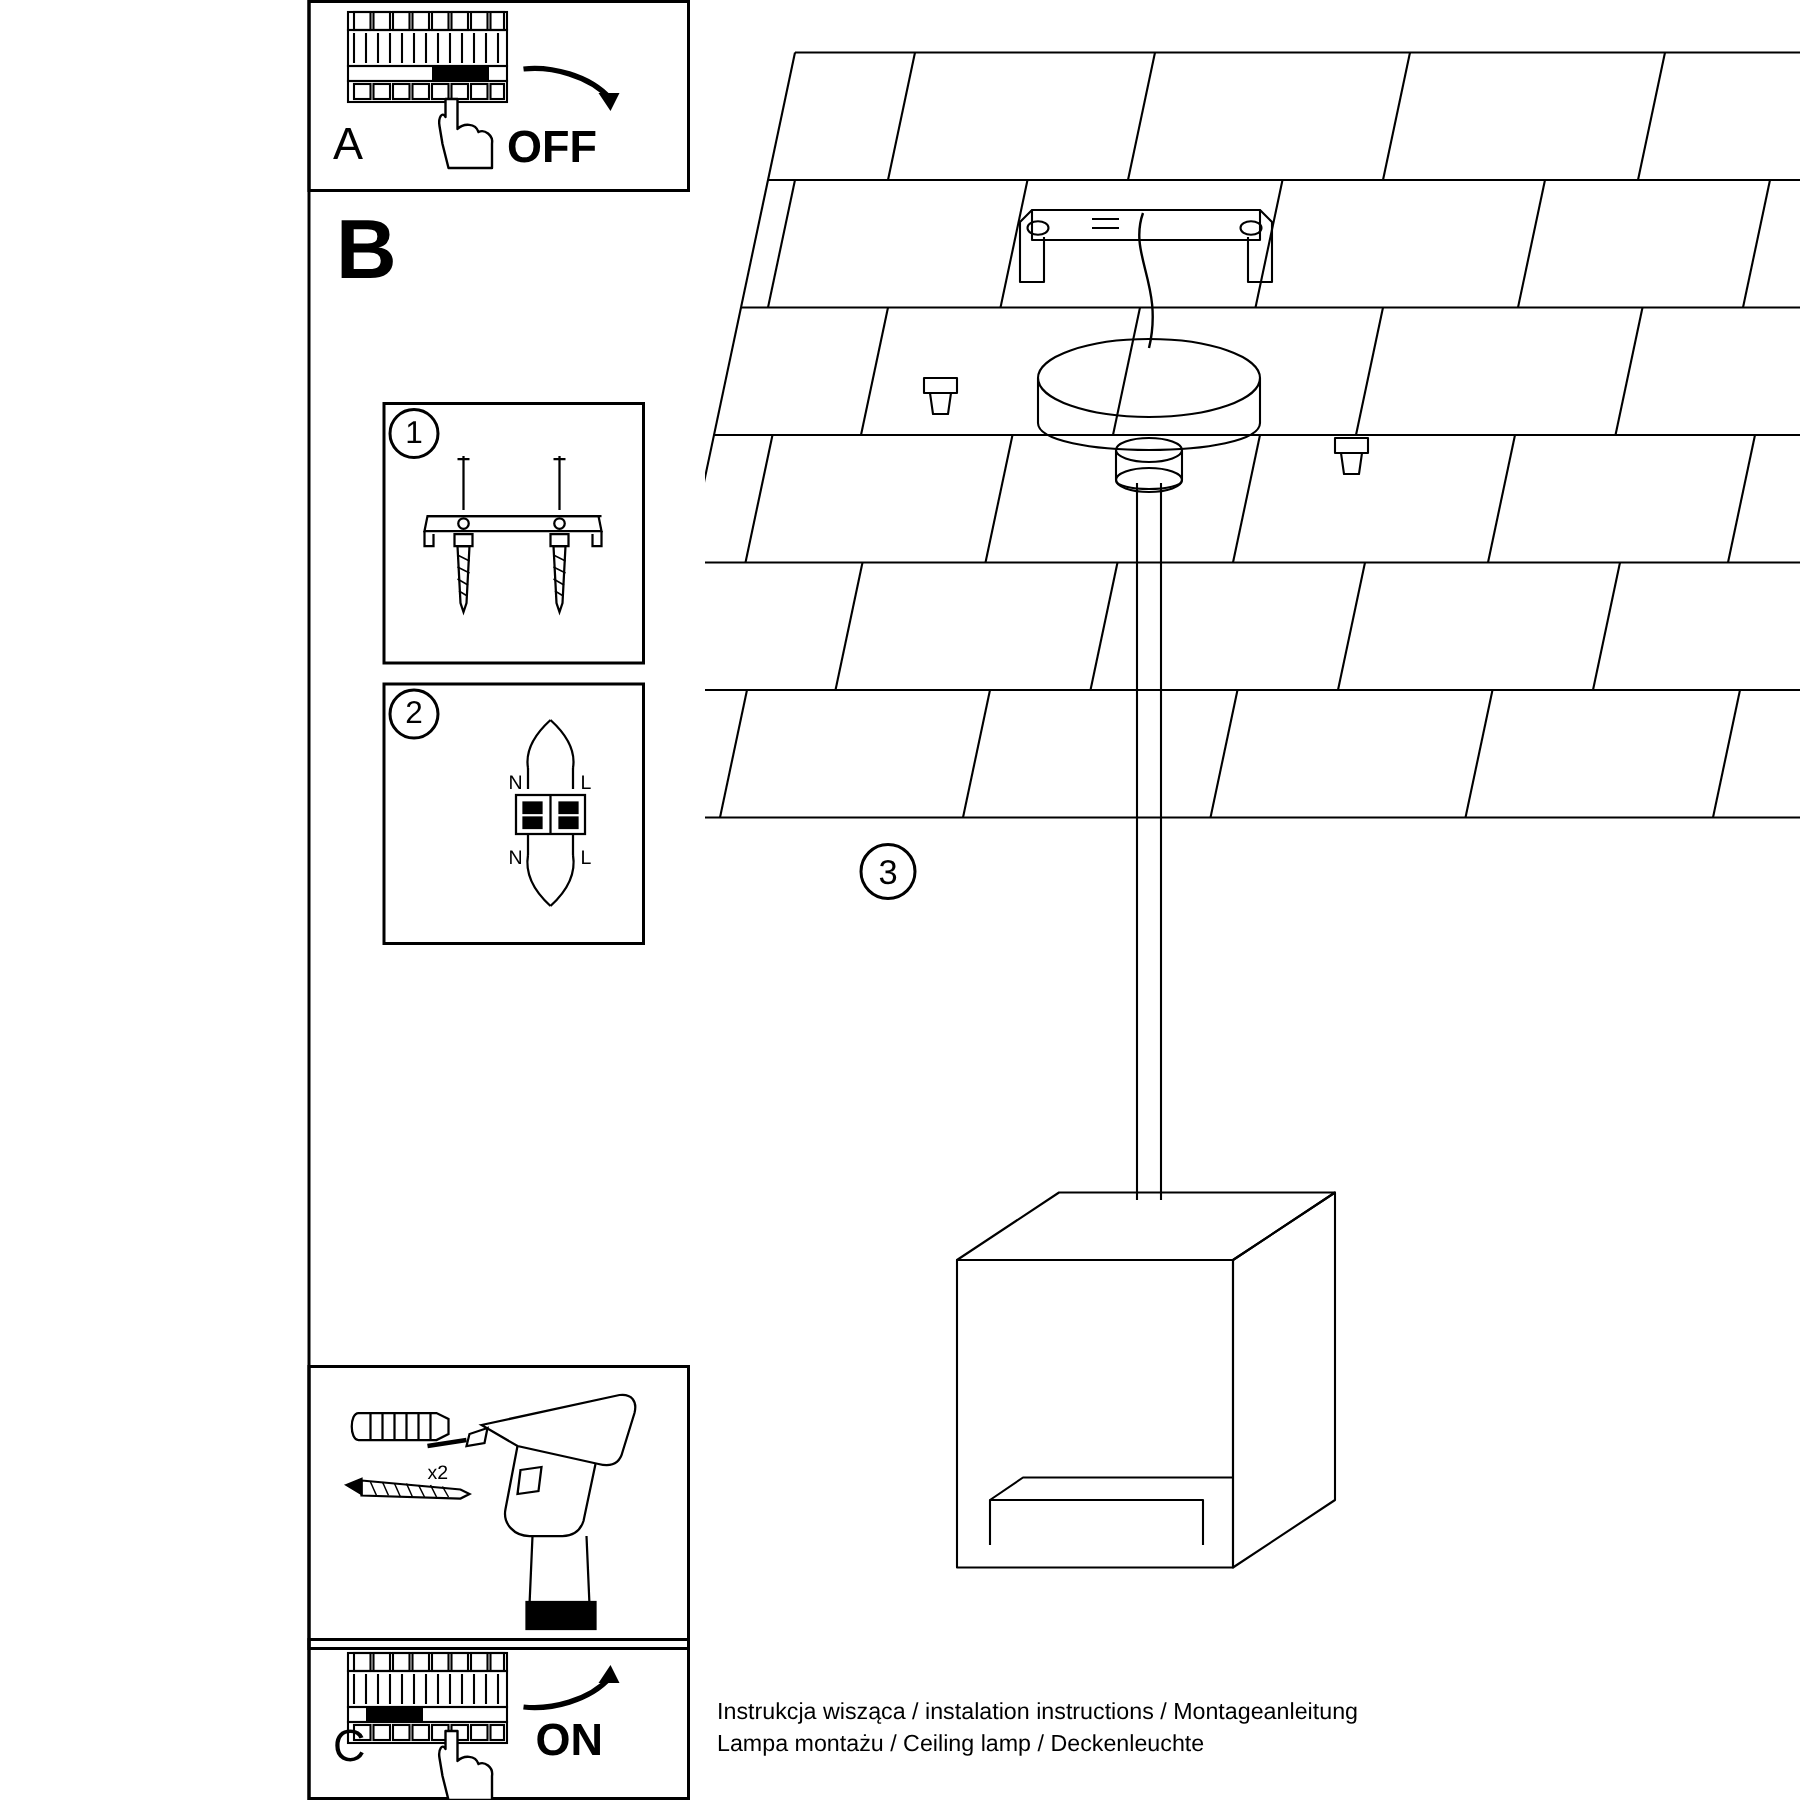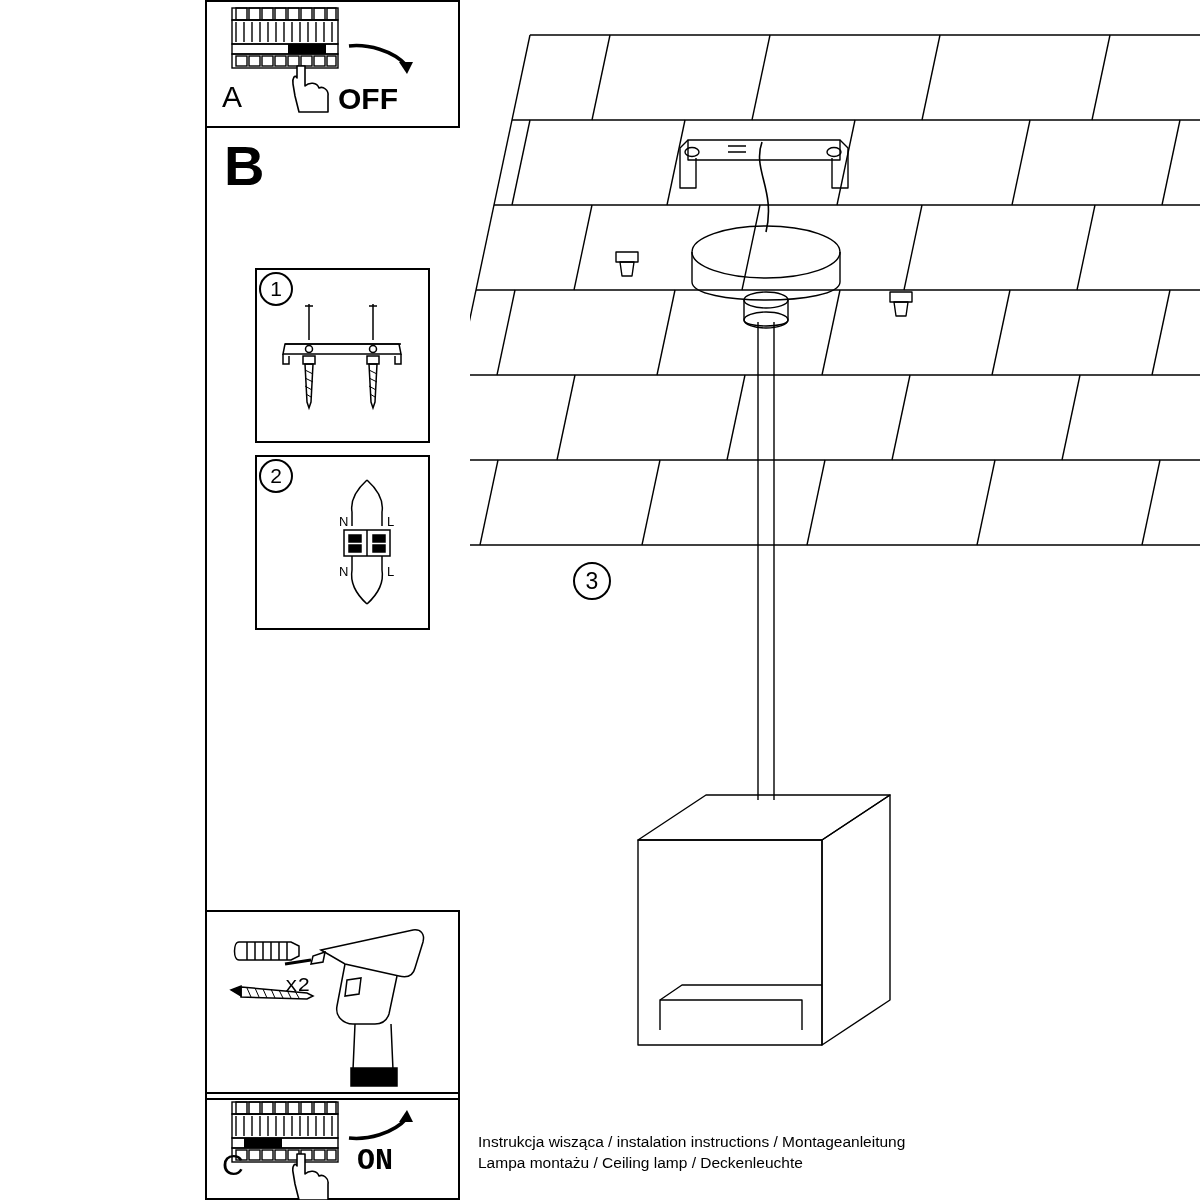--- a/index.html
+++ b/index.html
@@ -23,22 +23,22 @@
   .lbl {
     position: absolute;
     font-family: "Liberation Sans", sans-serif;
     color: #000;
     white-space: pre;
   }
   .lbl-A { font-size: 30px; }
   .lbl-B { font-size: 56px; font-weight: bold; }
   .lbl-C { font-size: 30px; }
   .lbl-OFF { font-size: 30px; font-weight: bold; }
-  .lbl-ON { font-size: 30px; font-weight: bold; font-family: Liberation Mono, monospace; }
-  .lbl-x2 { font-size: 21px; font-family: Liberation Mono, monospace; }
+  .lbl-ON { font-size: 30px; font-weight: bold; }
+  .lbl-x2 { font-size: 13px; }
   .caption {
     position: absolute;
     font-size: 15.5px;
     line-height: 21px;
     color: #000;
     white-space: pre;
   }
   .frame {
     position: absolute;
     border: 2px solid #000;

